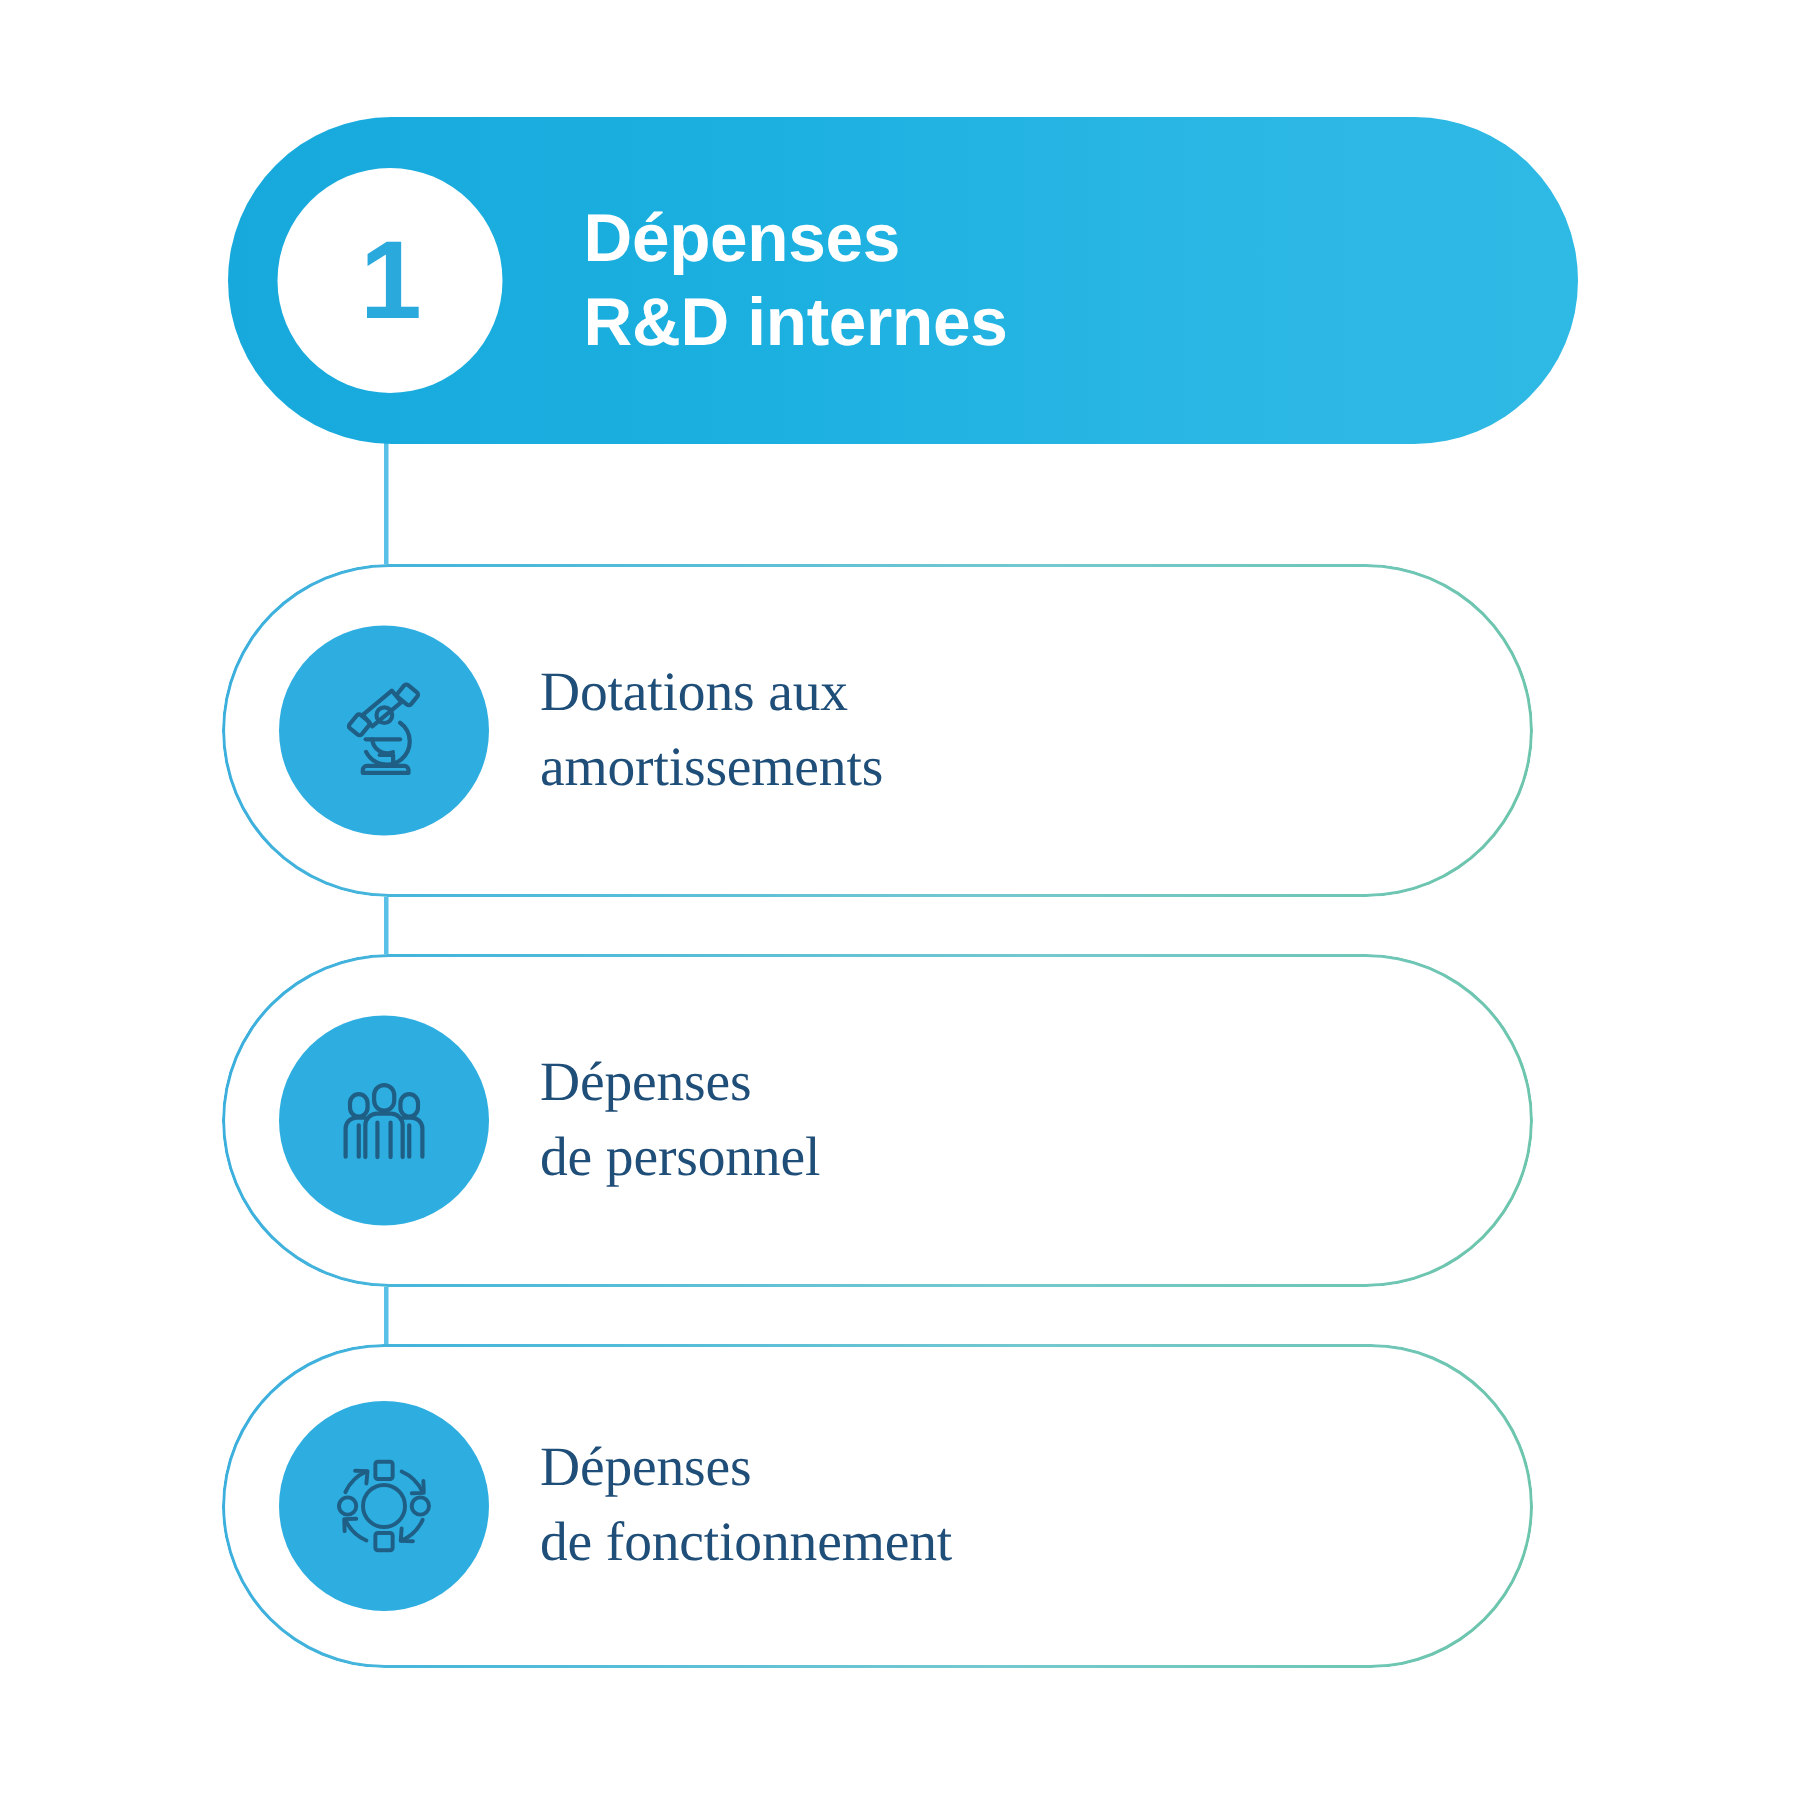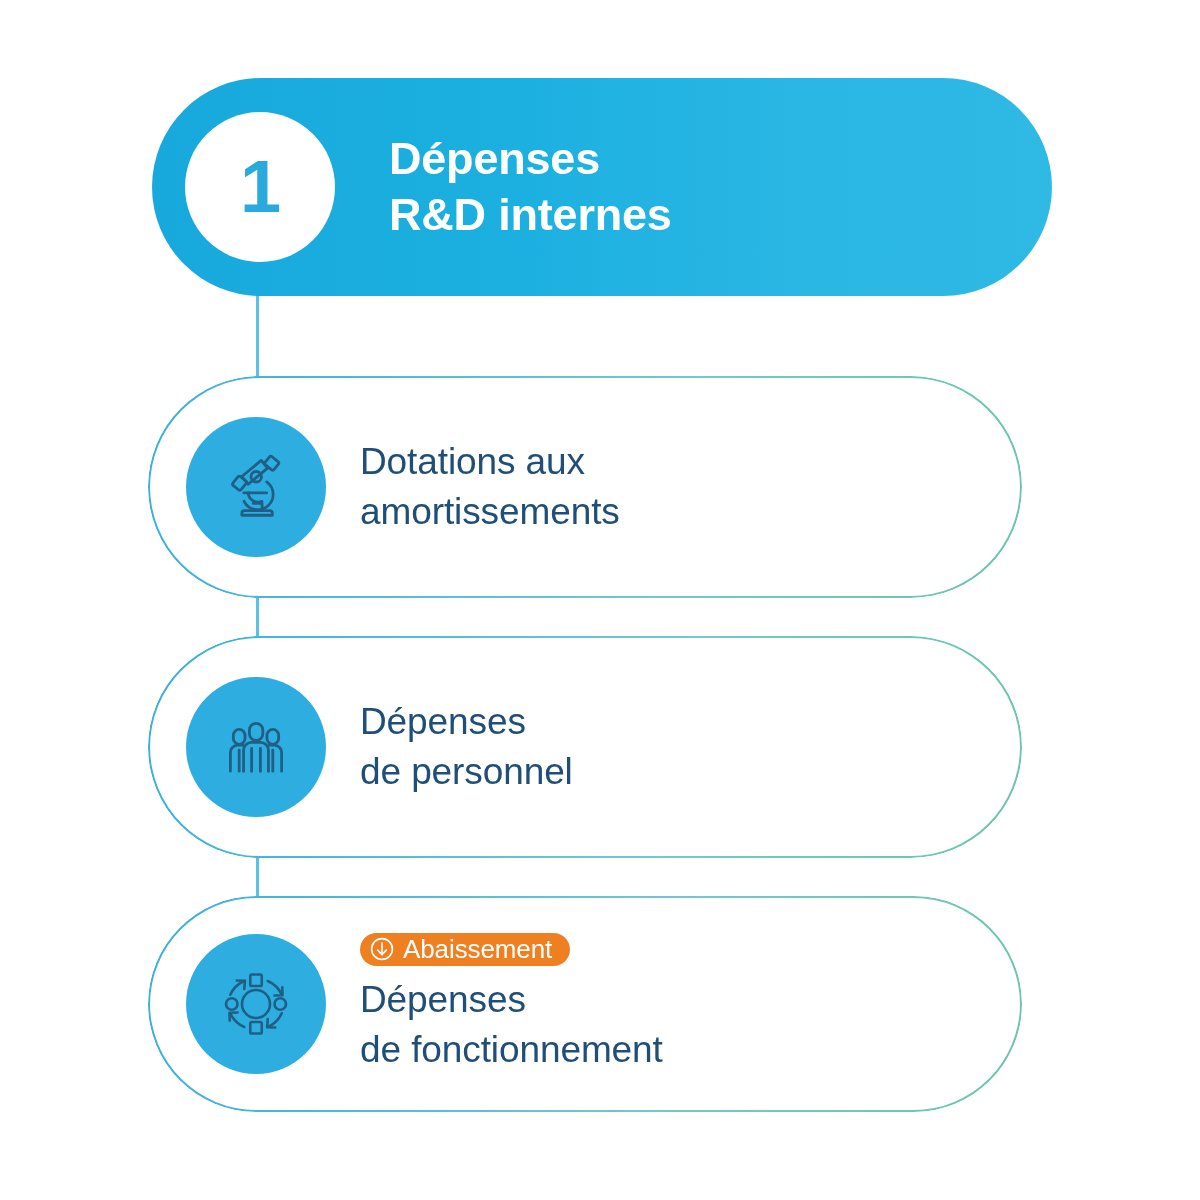--- a/index.html
+++ b/index.html
@@ -131,20 +131,21 @@
     position: relative;
     z-index: 1;
   }
 
   .card-title {
     color: #1f4e79;
     font-size: 37px;
     line-height: 1.36;
     white-space: pre-line;
     letter-spacing: -0.1px;
+    font-family: Liberation Serif, serif;
   }
 
   
   .badge {
     display: inline-flex;
     align-items: center;
     background: #ef8022;
     border-radius: 18px;
     padding: 3px 18px 4px 9px;
     margin-bottom: 9px;
@@ -240,28 +241,18 @@
         <path d="M46.8 25.2 L53.2 25.0 L53.0 18.6"></path>
 
         <path d="M52.6 39.4 A22 22 0 0 1 41.4 50.4"></path>
         <path d="M47.4 50.8 L40.9 50.6 L41.4 44.0"></path>
 
         <path d="M22.6 50.4 A22 22 0 0 1 11.4 39.4"></path>
         <path d="M17.2 38.8 L10.8 39.0 L11.0 45.4"></path>
       </svg>
     </div>
     <div class="card-body">
-      <div class="badge">
-        <span class="badge-icon">
-          <svg width="26" height="26" viewBox="0 0 26 26" fill="none" stroke="#ffffff" stroke-width="1.6" stroke-linecap="round" stroke-linejoin="round" aria-hidden="true">
-            <circle cx="13" cy="13" r="10.4"></circle>
-            <path d="M13 7 V18.4"></path>
-            <path d="M8.6 14 L13 18.6 L17.4 14"></path>
-          </svg>
-        </span>
-        <span class="badge-label">Abaissement</span>
-      </div>
       <div class="card-title">Dépenses
 de fonctionnement</div>
     </div>
   </div>
 
 </div>
 
 </body></html>

